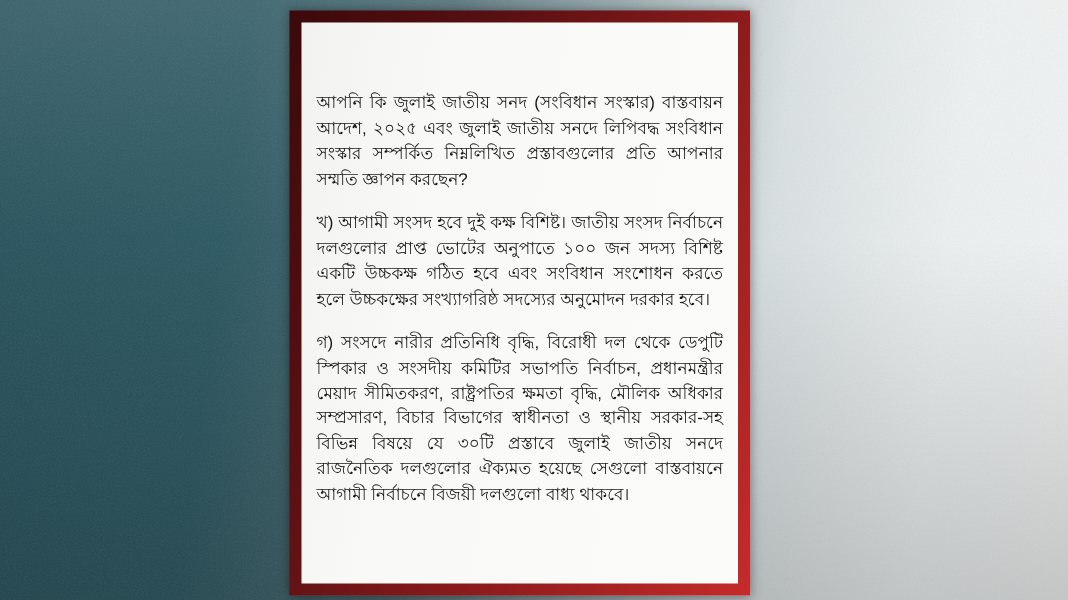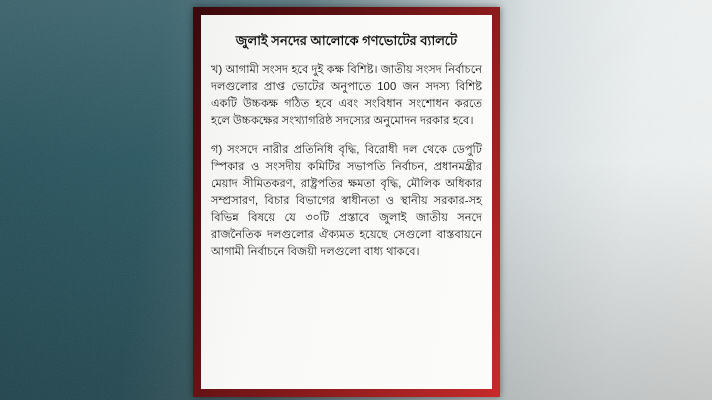--- a/index.html
+++ b/index.html
@@ -72,24 +72,25 @@
       <feTurbulence type="fractalNoise" baseFrequency="0.9" numOctaves="2" stitchTiles="stitch"></feTurbulence>
       <feColorMatrix type="saturate" values="0"></feColorMatrix>
     </filter>
     <rect width="712" height="400" filter="url(#grain)"></rect>
   </svg>
 
   <div class="doc">
     <div class="paper">
 
       <h1 class="title">
-        <span>জুলাই সনদের আলোকে গণভোটের ব্যালটে</span><br>
+        <br>
       </h1>
 
+      <p class="para">আপনি কি জুলাই জাতীয় সনদ (সংবিধান সংস্কার) বাস্তবায়ন আদেশ, ২০২৫ এবং জুলাই জাতীয় সনদে লিপিবদ্ধ সংবিধান সংস্কার সম্পর্কিত নিম্নলিখিত প্রস্তাবগুলোর প্রতি আপনার সম্মতি জ্ঞাপন করছেন?</p>
 
 
-      <p class="para">খ) আগামী সংসদ হবে দুই কক্ষ বিশিষ্ট। জাতীয় সংসদ নির্বাচনে দলগুলোর প্রাপ্ত ভোটের অনুপাতে 100 জন সদস্য বিশিষ্ট একটি উচ্চকক্ষ গঠিত হবে এবং সংবিধান সংশোধন করতে হলে উচ্চকক্ষের সংখ্যাগরিষ্ঠ সদস্যের অনুমোদন দরকার হবে।</p>
+      <p class="para">খ) আগামী সংসদ হবে দুই কক্ষ বিশিষ্ট। জাতীয় সংসদ নির্বাচনে দলগুলোর প্রাপ্ত ভোটের অনুপাতে ১০০ জন সদস্য বিশিষ্ট একটি উচ্চকক্ষ গঠিত হবে এবং সংবিধান সংশোধন করতে হলে উচ্চকক্ষের সংখ্যাগরিষ্ঠ সদস্যের অনুমোদন দরকার হবে।</p>
 
       <p class="para">গ) সংসদে নারীর প্রতিনিধি বৃদ্ধি, বিরোধী দল থেকে ডেপুটি স্পিকার ও সংসদীয় কমিটির সভাপতি নির্বাচন, প্রধানমন্ত্রীর মেয়াদ সীমিতকরণ, রাষ্ট্রপতির ক্ষমতা বৃদ্ধি, মৌলিক অধিকার সম্প্রসারণ, বিচার বিভাগের স্বাধীনতা ও স্থানীয় সরকার-সহ বিভিন্ন বিষয়ে যে ৩০টি প্রস্তাবে জুলাই জাতীয় সনদে রাজনৈতিক দলগুলোর ঐক্যমত হয়েছে সেগুলো বাস্তবায়নে আগামী নির্বাচনে বিজয়ী দলগুলো বাধ্য থাকবে।</p>
 
     </div>
   </div>
 </div>
 
 </body></html>

